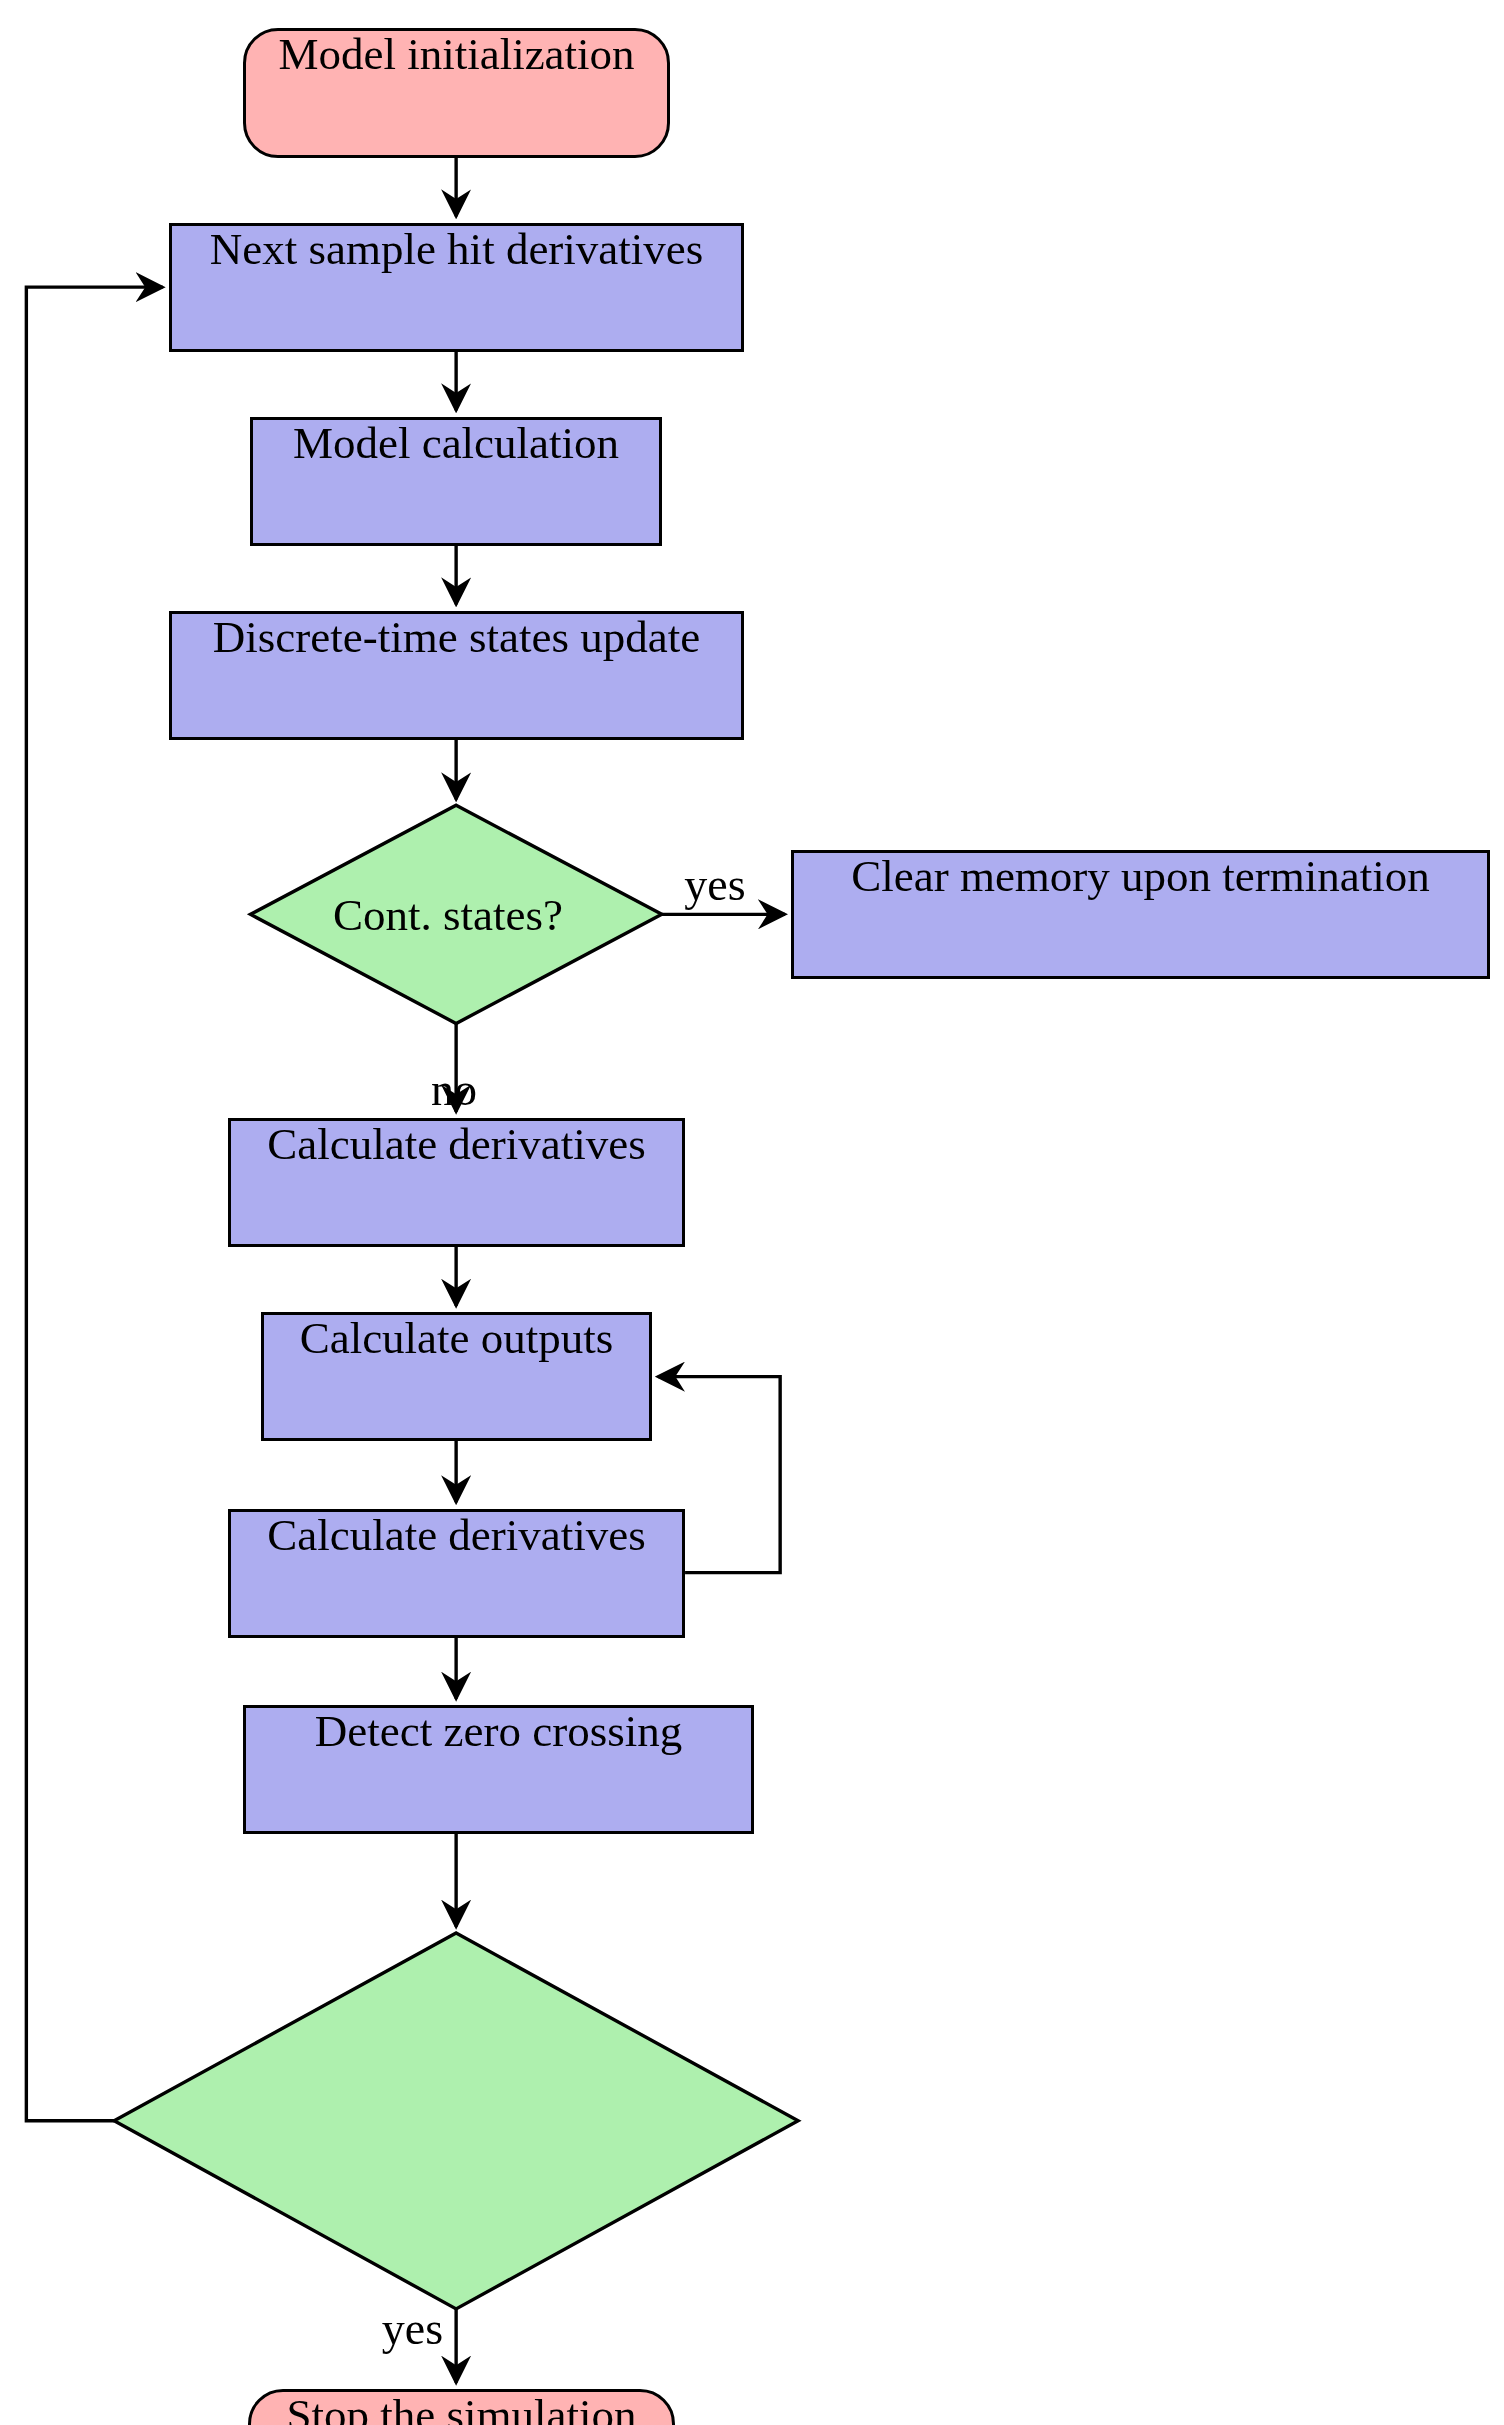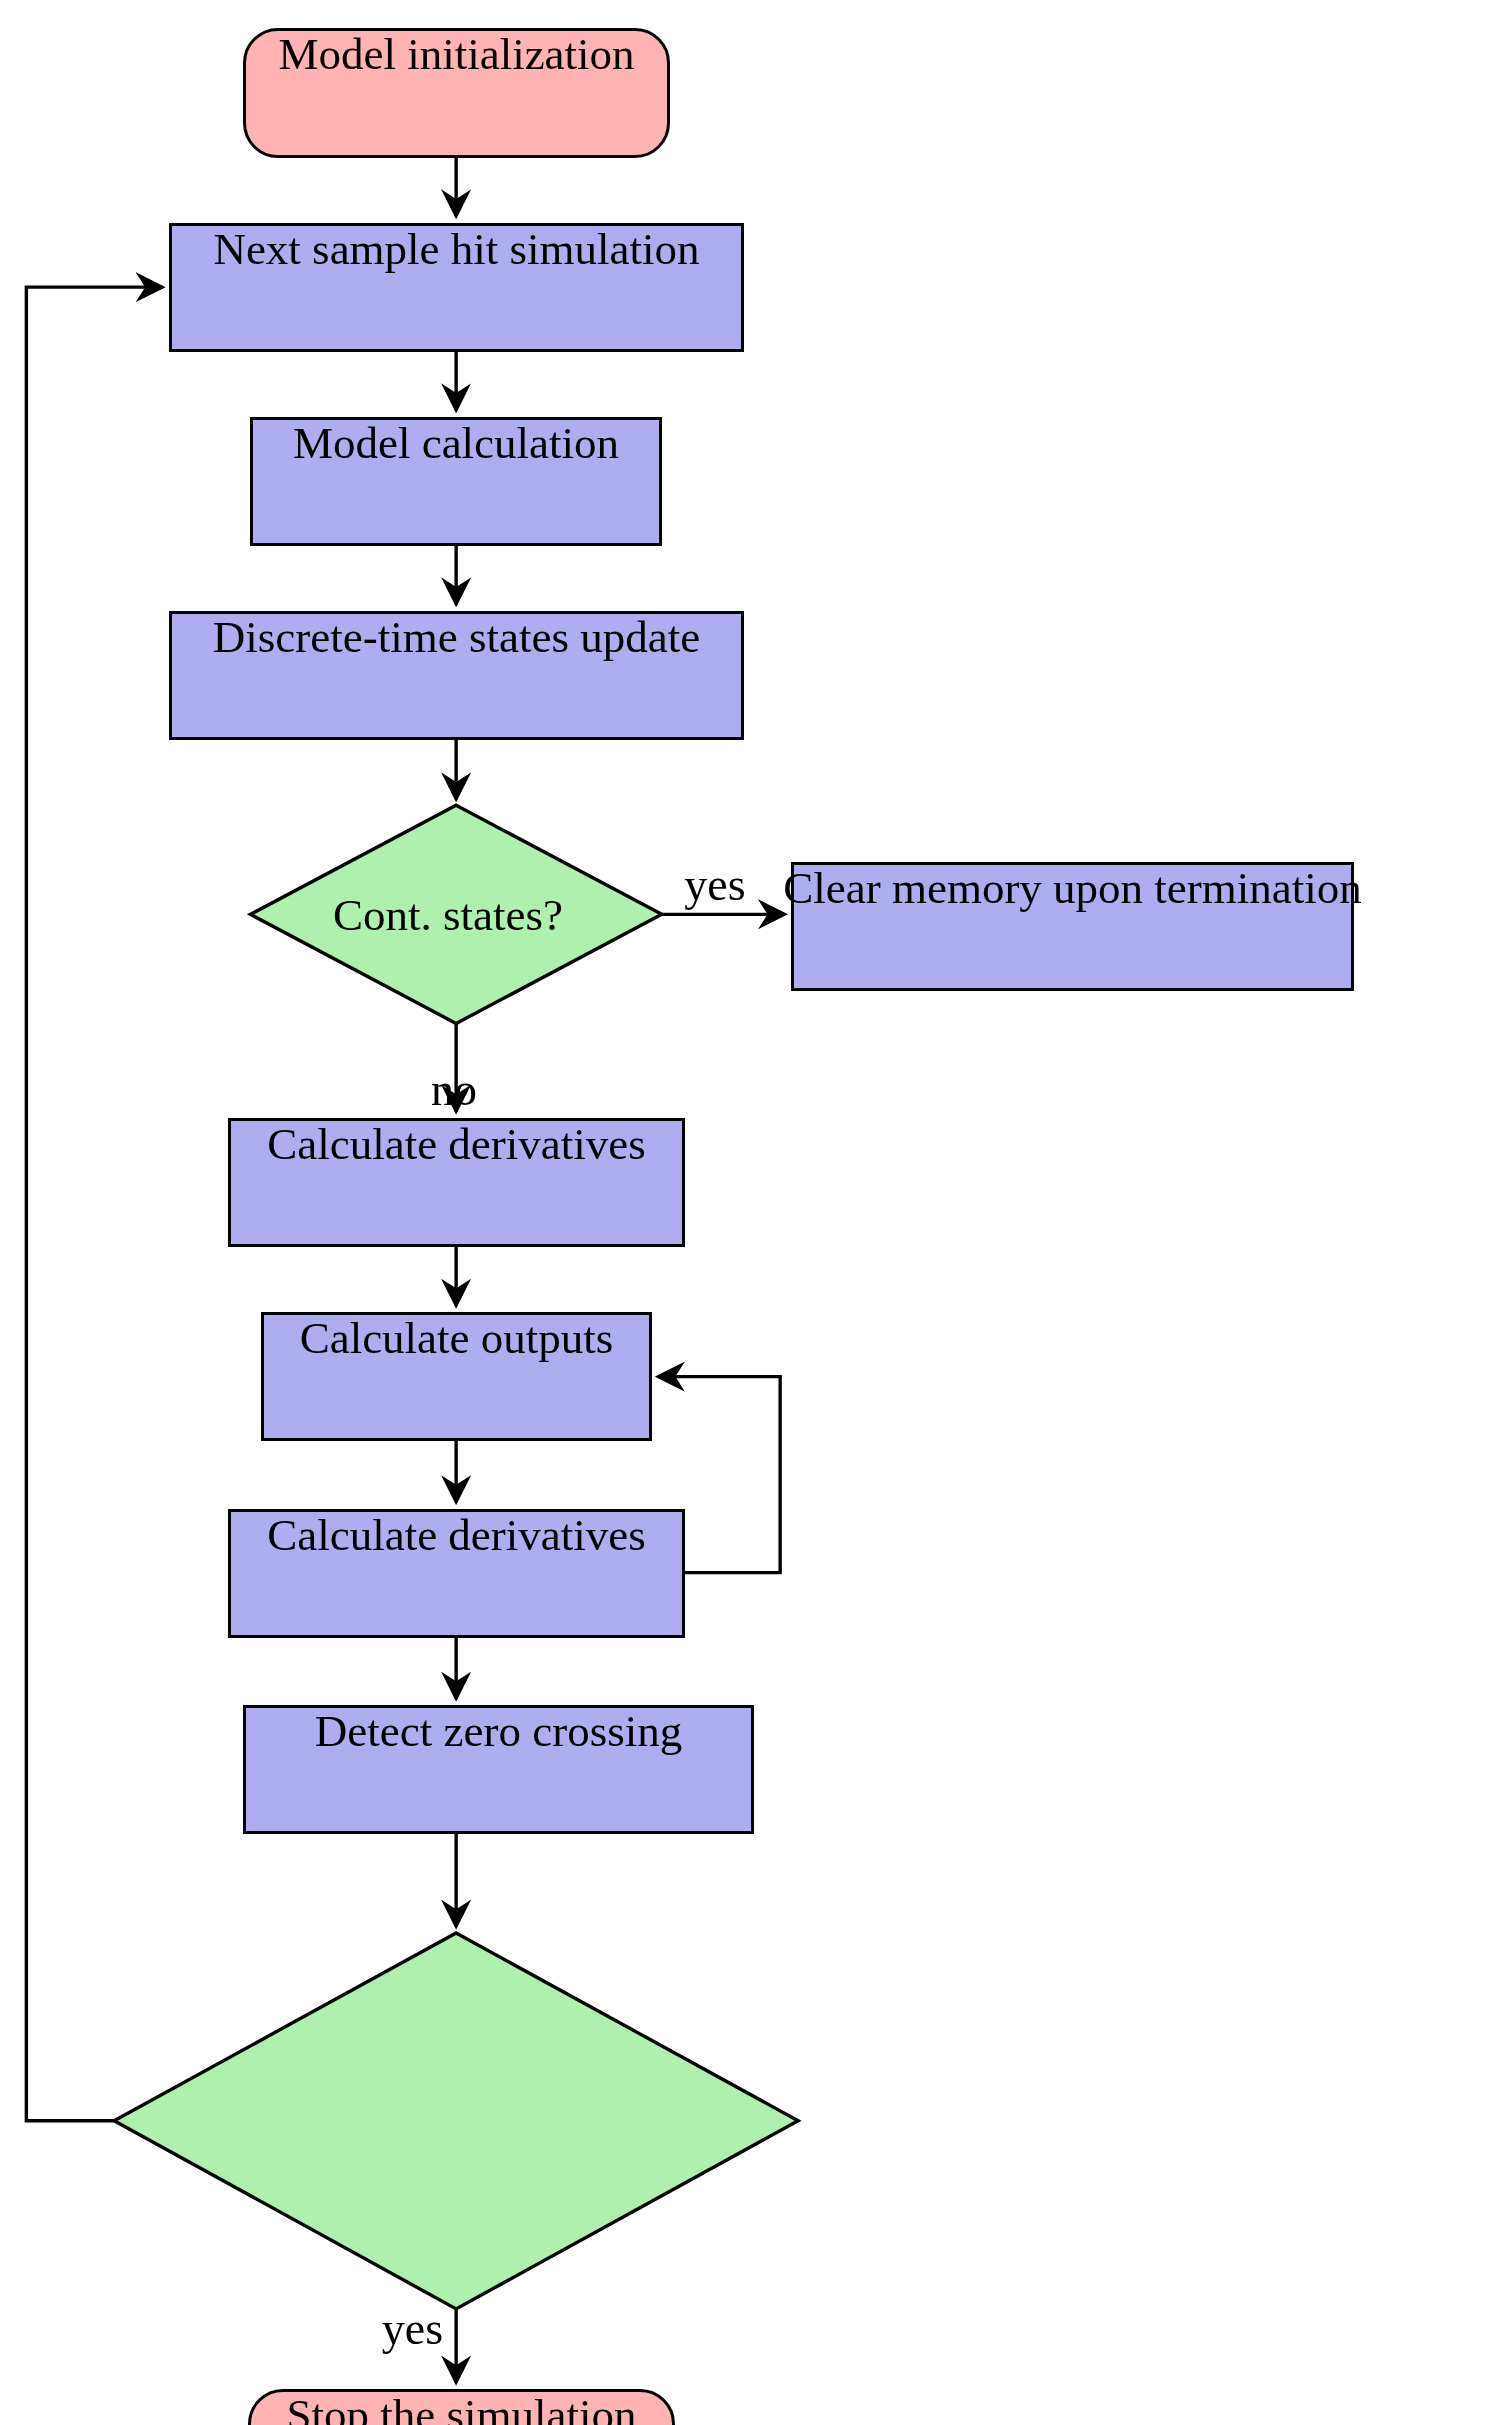--- a/index.html
+++ b/index.html
@@ -103,36 +103,36 @@
 
     <polygon class="diamond decision" points="940,1660 1364,1885 940,2110 516,1885"></polygon>
     <polygon class="diamond decision" points="940,3985 1645,4372 940,4760 235,4372"></polygon>
   </svg>
 
   <div class="node shape-rounded" style="left:243px; top:28px; width:427px; height:130px;">
     <span>Model initialization</span>
   </div>
 
   <div class="node shape-rect" style="left:169px; top:223px; width:575px; height:129px;">
-    <span>Next sample hit simulation</span>
+    <span>Next sample hit derivatives</span>
   </div>
 
   <div class="node shape-rect" style="left:250px; top:417px; width:412px; height:129px;">
     <span>Model calculation</span>
   </div>
 
   <div class="node shape-rect" style="left:169px; top:611px; width:575px; height:129px;">
     <span>Discrete-time states update</span>
   </div>
 
   <div class="diamond-label" style="left:244px; top:866px; width:408px; height:97px;">
     <span>Cont. states?</span>
   </div>
 
-  <div class="node shape-rect" style="left:791px; top:850px; width:563px; height:129px;margin-top:12px;">
+  <div class="node shape-rect" style="left:791px; top:850px; width:699px; height:129px;">
     <span>Clear memory upon termination</span>
   </div>
 
   <div class="node shape-rect" style="left:228px; top:1118px; width:457px; height:129px;">
     <span>Calculate derivatives</span>
   </div>
 
   <div class="node shape-rect" style="left:261px; top:1312px; width:391px; height:129px;">
     <span>Calculate outputs</span>
   </div>

